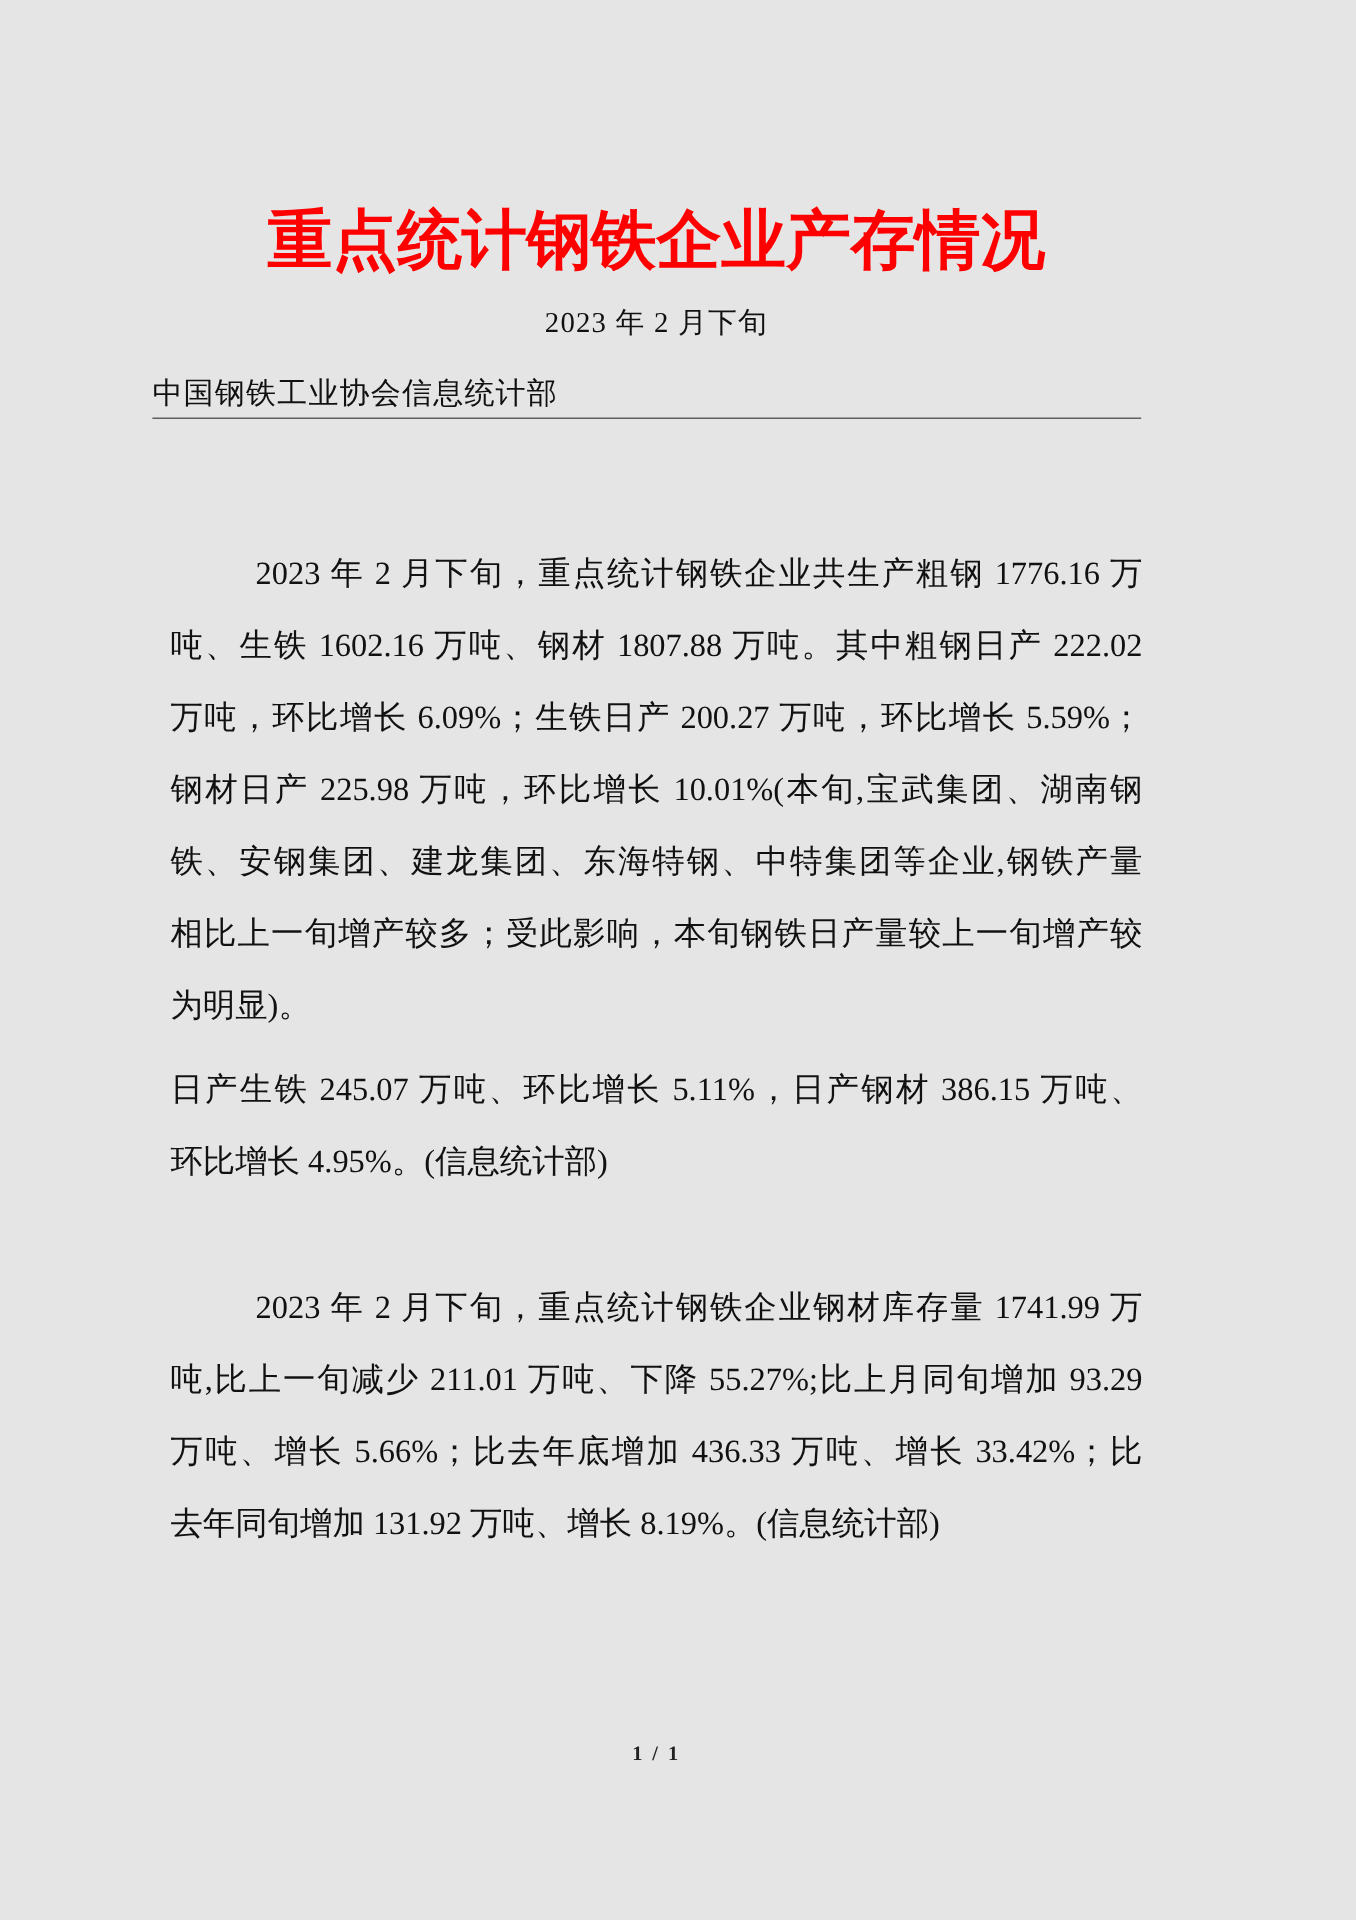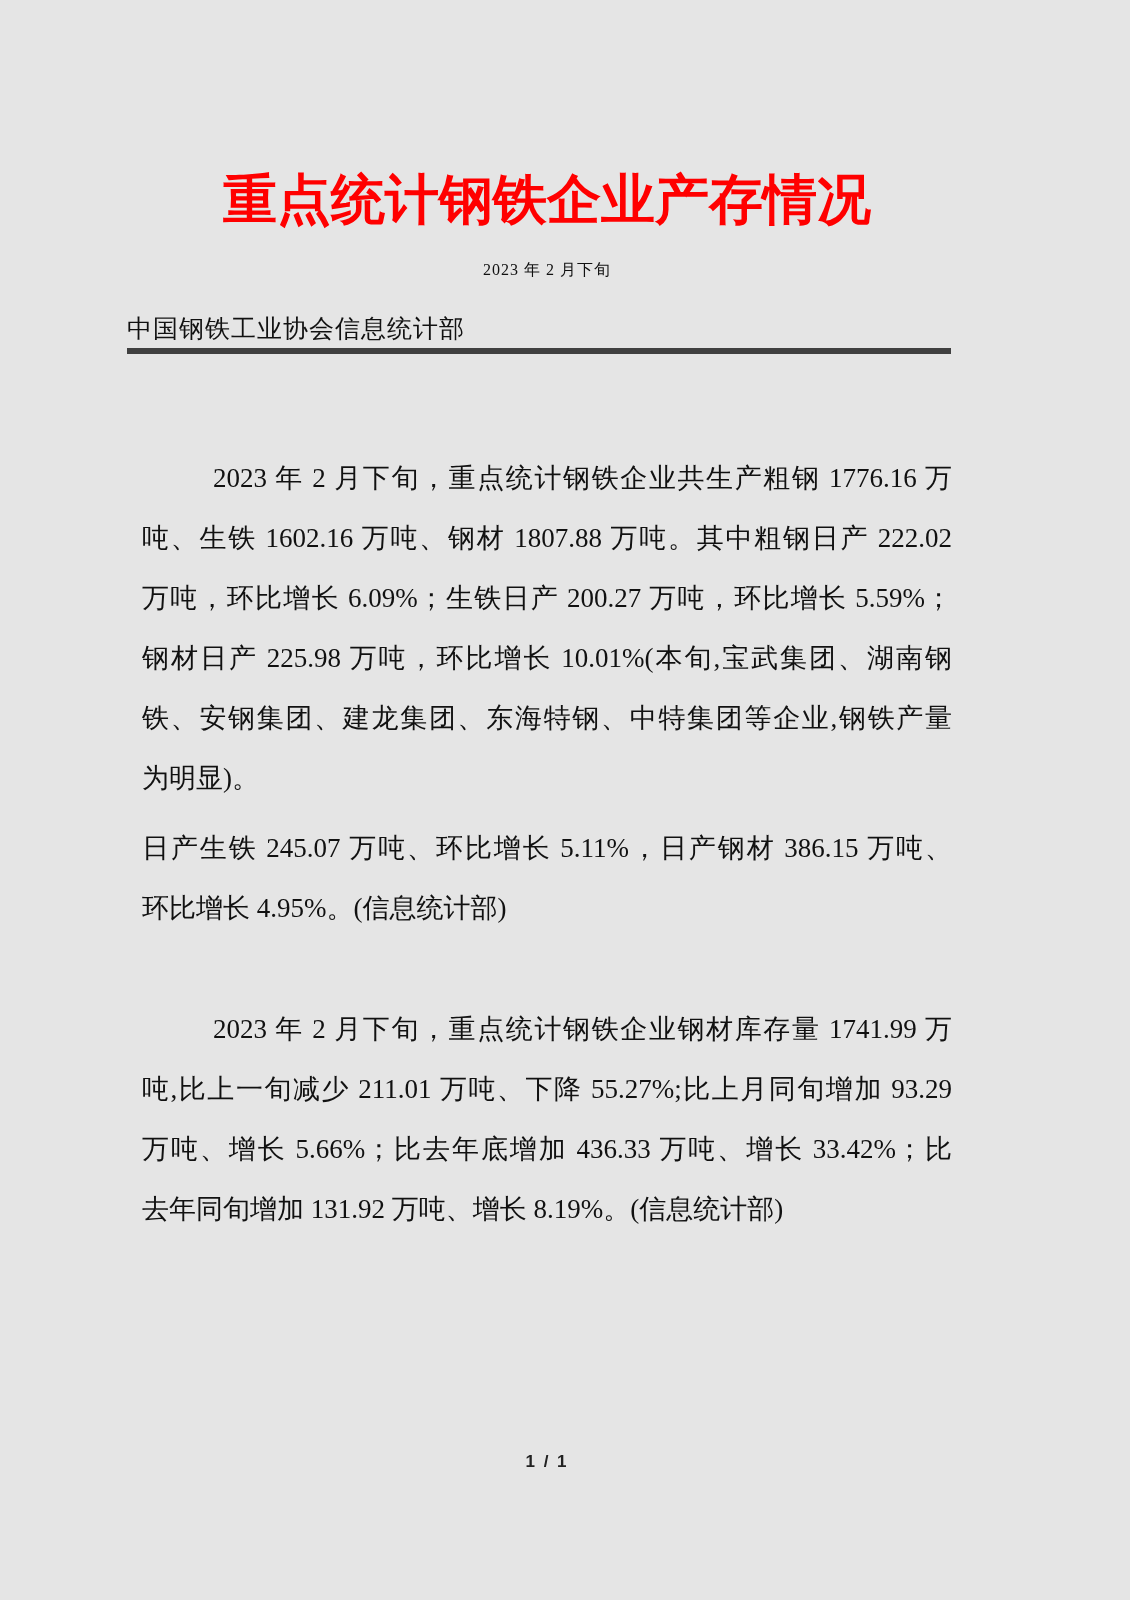--- a/index.html
+++ b/index.html
@@ -28,34 +28,34 @@
     color: #ff0000;
     font-family: "DejaVu Serif", "Liberation Serif", serif;
     white-space: nowrap;
   }
   .doc-subtitle {
     position: absolute;
     top: 254px;
     left: 132px;
     width: 830px;
     text-align: center;
-    font-size: 16px;
+    font-size: 24px;
     line-height: 32px;
     color: #111111;
     letter-spacing: 1px;
   }
   .doc-dept {
     position: absolute;
     top: 312px;
     left: 127px;
     width: 824px;
     font-size: 25px;
     line-height: 33px;
     padding-bottom: 3px;
-    border-bottom: 6px solid #404040;
+    border-bottom: 1px solid #404040;
     color: #111111;
     letter-spacing: 1px;
   }
   .doc-body {
     position: absolute;
     top: 438px;
     left: 132px;
     width: 830px;
     font-size: 27px;
     line-height: 60px;
@@ -74,40 +74,41 @@
   .page-number {
     position: absolute;
     top: 1452px;
     left: 132px;
     width: 830px;
     text-align: center;
     font-size: 17px;
     font-weight: bold;
     letter-spacing: 2px;
     color: #222222;
-    font-family: Liberation Sans, sans-serif;
+    font-family: Liberation Serif, serif;
   }
 </style>
 </head>
 <body>
 
 <div class="page">
   <div class="doc-title">重点统计钢铁企业产存情况</div>
 
   <div class="doc-subtitle">2023 年 2 月下旬</div>
 
   <div class="doc-dept">中国钢铁工业协会信息统计部</div>
 
   <div class="doc-body">
       <div class="para">
         <div class="line first">2023 年 2 月下旬，重点统计钢铁企业共生产粗钢 1776.16 万</div>
         <div class="line">吨、生铁 1602.16 万吨、钢材 1807.88 万吨。其中粗钢日产 222.02</div>
         <div class="line">万吨，环比增长 6.09%；生铁日产 200.27 万吨，环比增长 5.59%；</div>
         <div class="line">钢材日产 225.98 万吨，环比增长 10.01%(本旬,宝武集团、湖南钢</div>
         <div class="line">铁、安钢集团、建龙集团、东海特钢、中特集团等企业,钢铁产量</div>
+        <div class="line">相比上一旬增产较多；受此影响，本旬钢铁日产量较上一旬增产较</div>
         <div class="line last">为明显)。</div>
       </div>
       <div class="para">
         <div class="line">日产生铁 245.07 万吨、环比增长 5.11%，日产钢材 386.15 万吨、</div>
         <div class="line last">环比增长 4.95%。(信息统计部)</div>
       </div>
       <div class="para">
         <div class="line first">2023 年 2 月下旬，重点统计钢铁企业钢材库存量 1741.99 万</div>
         <div class="line">吨,比上一旬减少 211.01 万吨、下降 55.27%;比上月同旬增加 93.29</div>
         <div class="line">万吨、增长 5.66%；比去年底增加 436.33 万吨、增长 33.42%；比</div>

